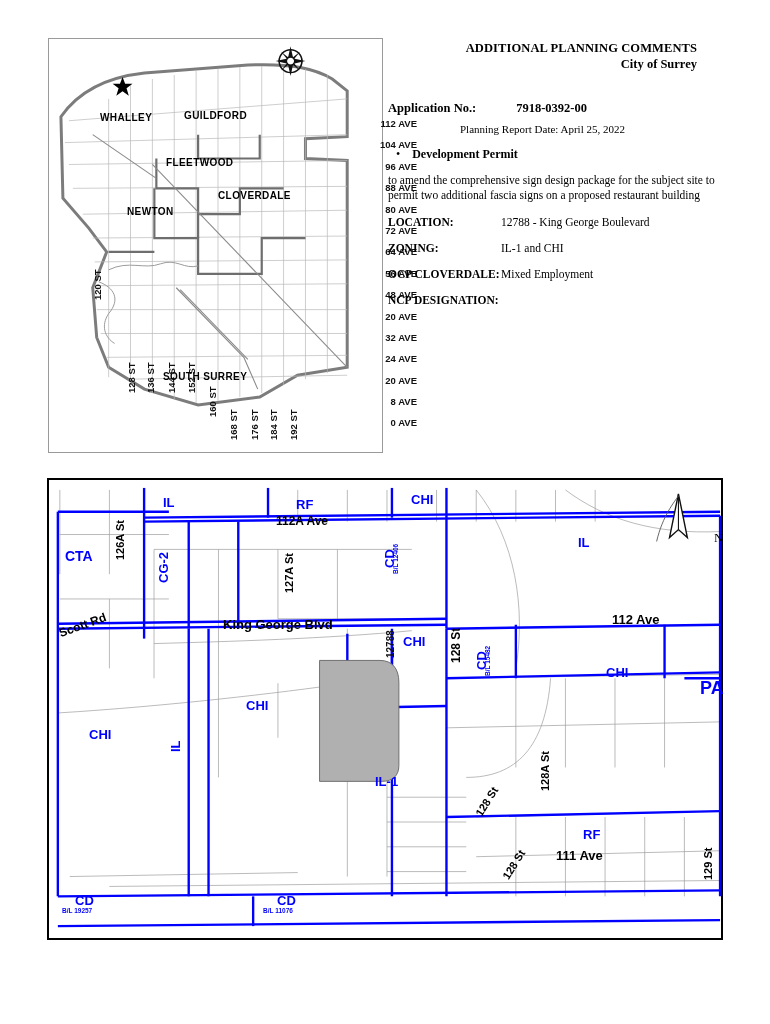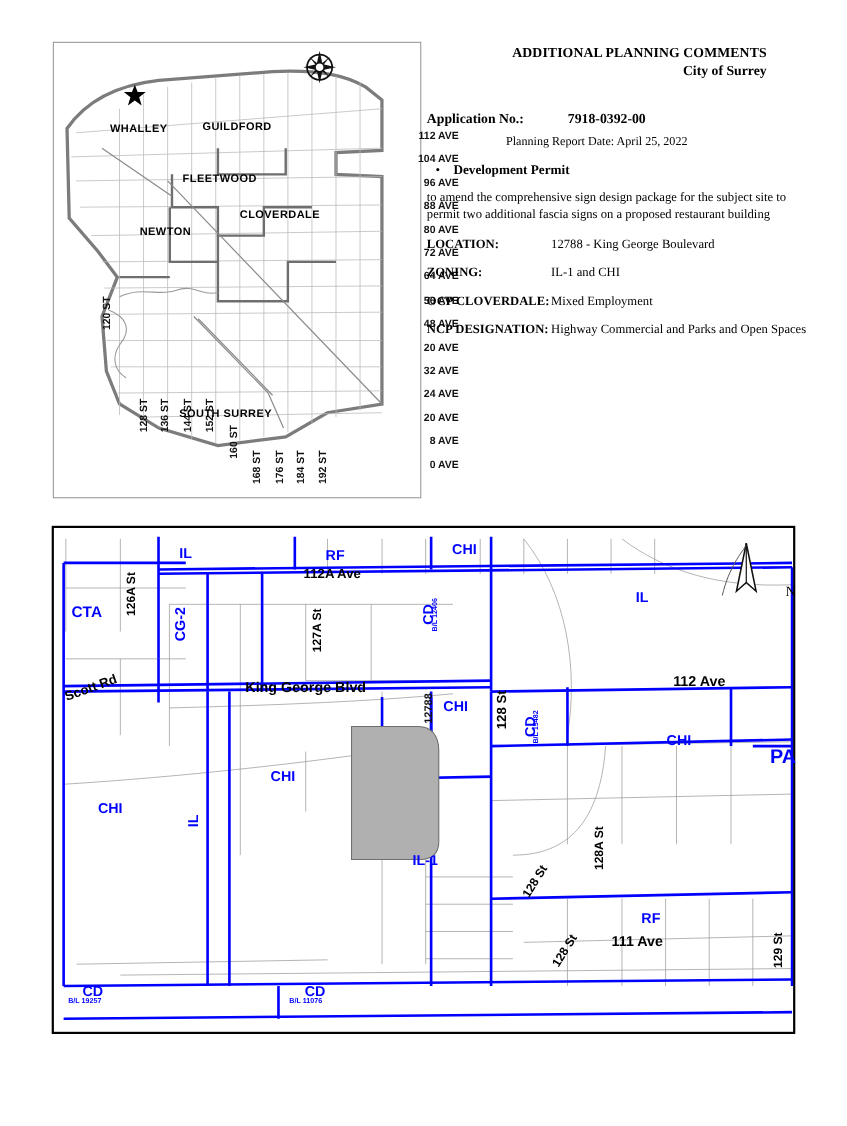--- a/index.html
+++ b/index.html
@@ -201,21 +201,20 @@
   <div class="kv">
     <div class="kv-k">ZONING:</div>
     <div class="kv-v">IL-1 and CHI</div>
   </div>
   <div class="kv">
     <div class="kv-k">OCP CLOVERDALE:</div>
     <div class="kv-v">Mixed Employment</div>
   </div>
   <div class="kv">
     <div class="kv-k">NCP DESIGNATION:</div>
-    <div class="kv-v">Highway Commercial and Parks and Open Spaces</div>
   </div>
 </div>
 
 <div id="zmap-panel">
   <svg id="zmap-svg" viewBox="0 0 676 462">
 
     <g stroke="#9d9d9d" stroke-width="0.7" fill="none">
       <path d="M10,10 L10,95 M60,10 L60,95 M10,55 L120,55"></path>
       <path d="M105,70 L365,70 M105,70 L105,200 M170,70 L170,200
                M230,70 L230,140 M290,70 L290,140 M230,140 L365,140"></path>

